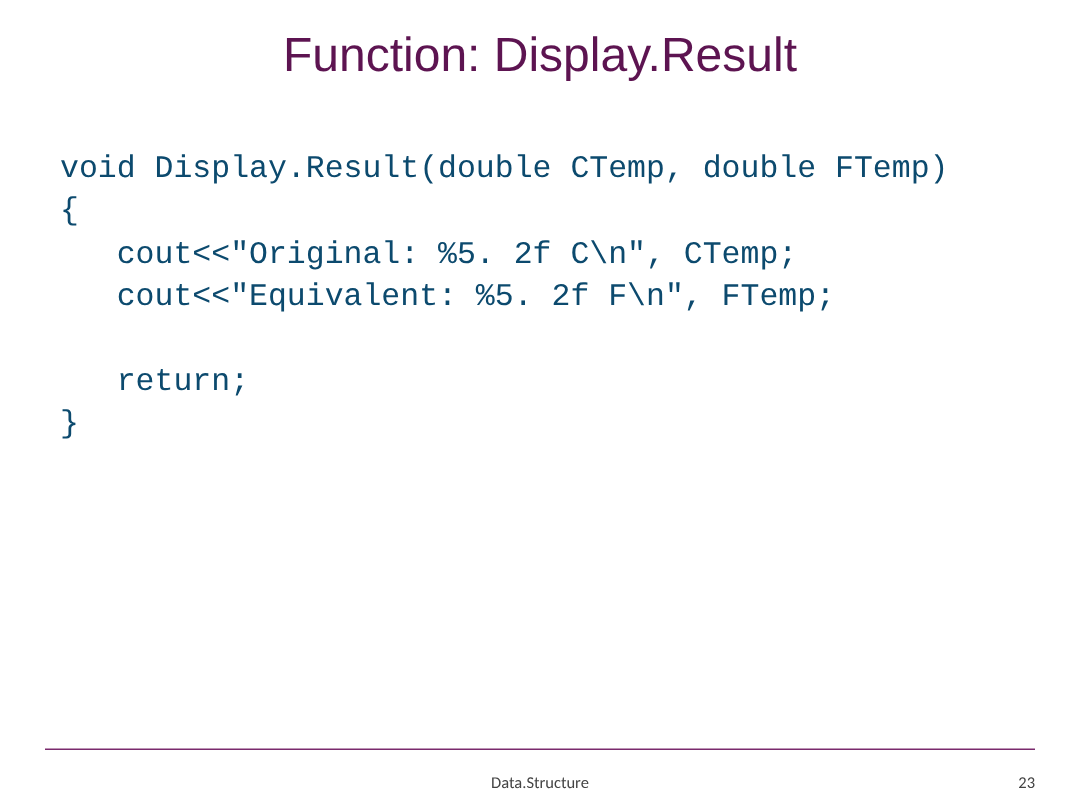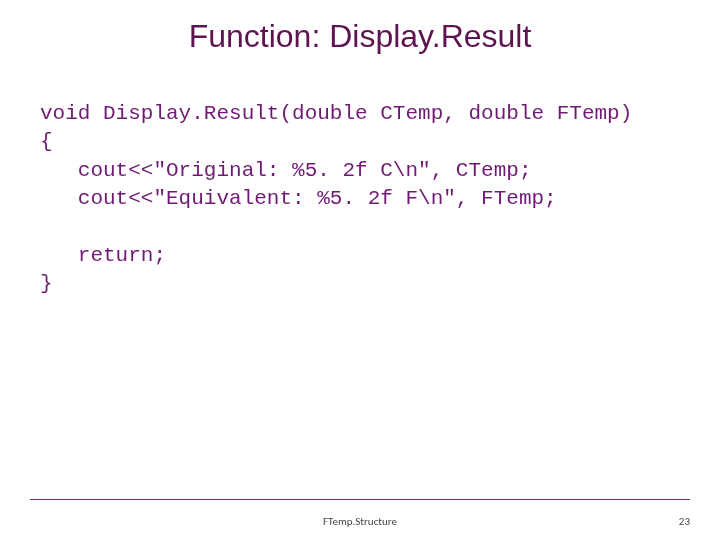--- a/index.html
+++ b/index.html
@@ -29,21 +29,21 @@
     font-weight: 400;
     font-family: Arial, Helvetica, sans-serif;
   }
   .code {
     position: absolute;
     top: 100px;
     left: 40px;
     right: 40px;
     font-family: "Courier New", Courier, monospace;
     font-size: 21px;
-    color: #701a75;
+    color: #0c4a6e;
     line-height: 1.35;
     white-space: pre;
   }
   .footer-line {
     position: absolute;
     left: 30px;
     right: 30px;
     bottom: 40px;
     border-top: 1px solid #7a2a6d;
   }
@@ -86,17 +86,17 @@
 <span>{</span>
 <span>   cout&lt;&lt;"Original: %5. 2f C\n", CTemp;</span>
 <span>   cout&lt;&lt;"Equivalent: %5. 2f F\n", FTemp;</span>
 <span></span>
 <span>   return;</span>
 <span>}</span></div>
 
   <div class="footer-line"></div>
 
   <div class="footer">
-    <div class="mid">FTemp.Structure</div>
+    <div class="mid">Data.Structure</div>
     <div class="page">23</div>
   </div>
 
 </div>
 
 </body></html>

